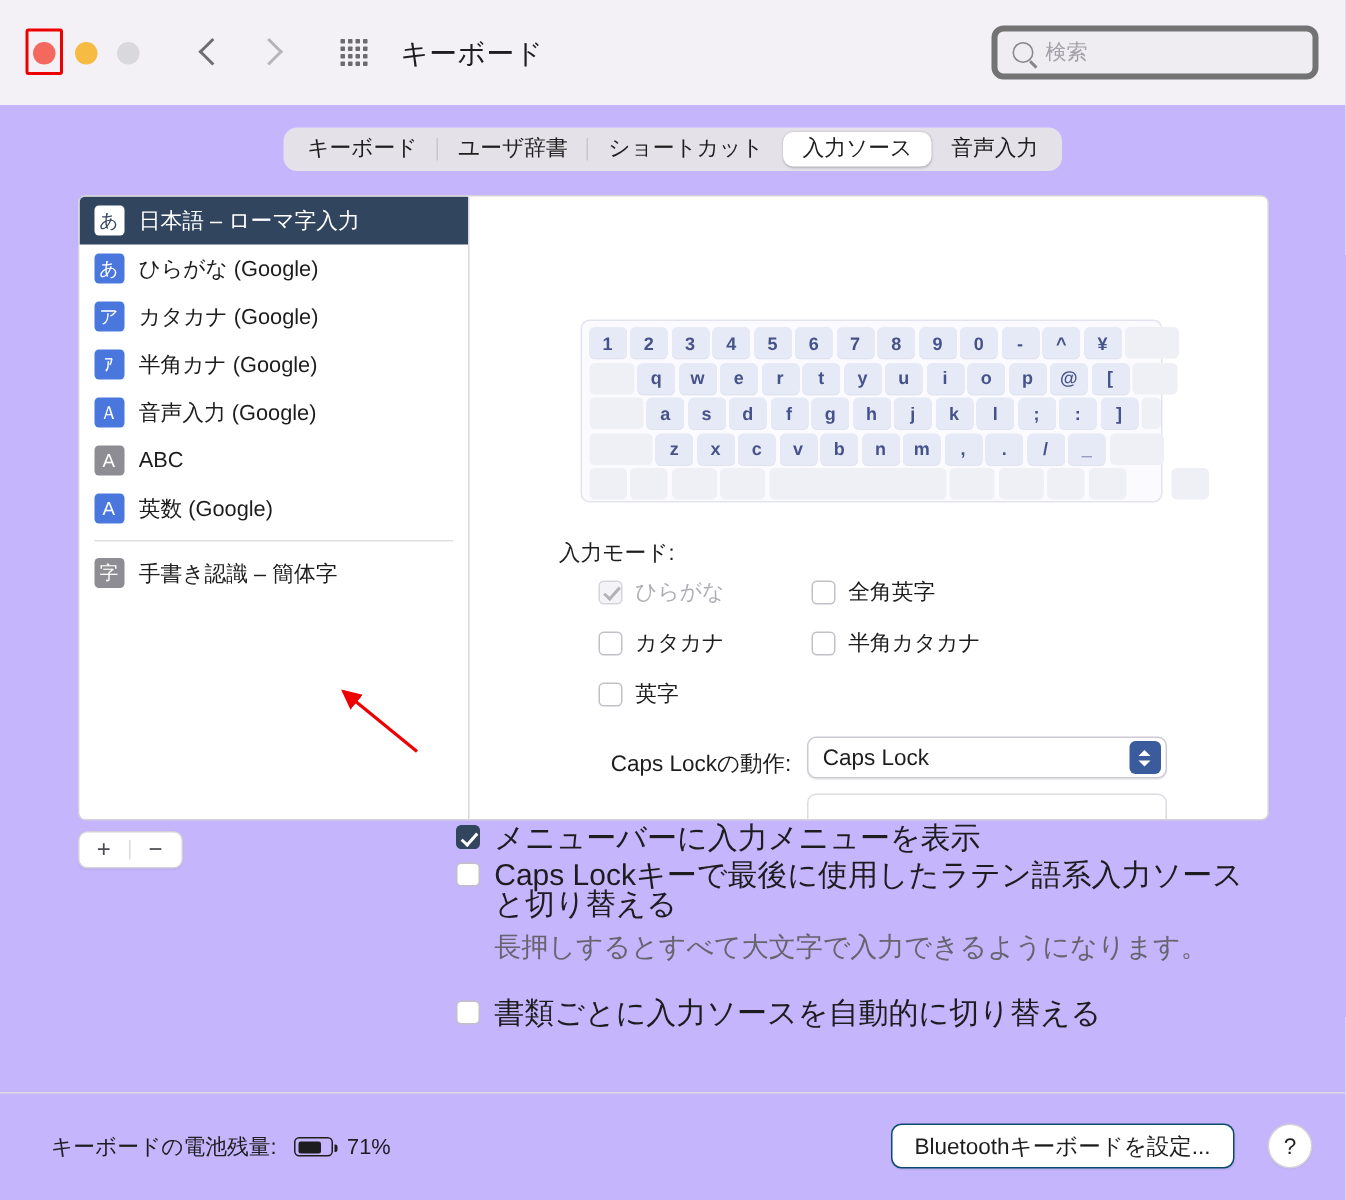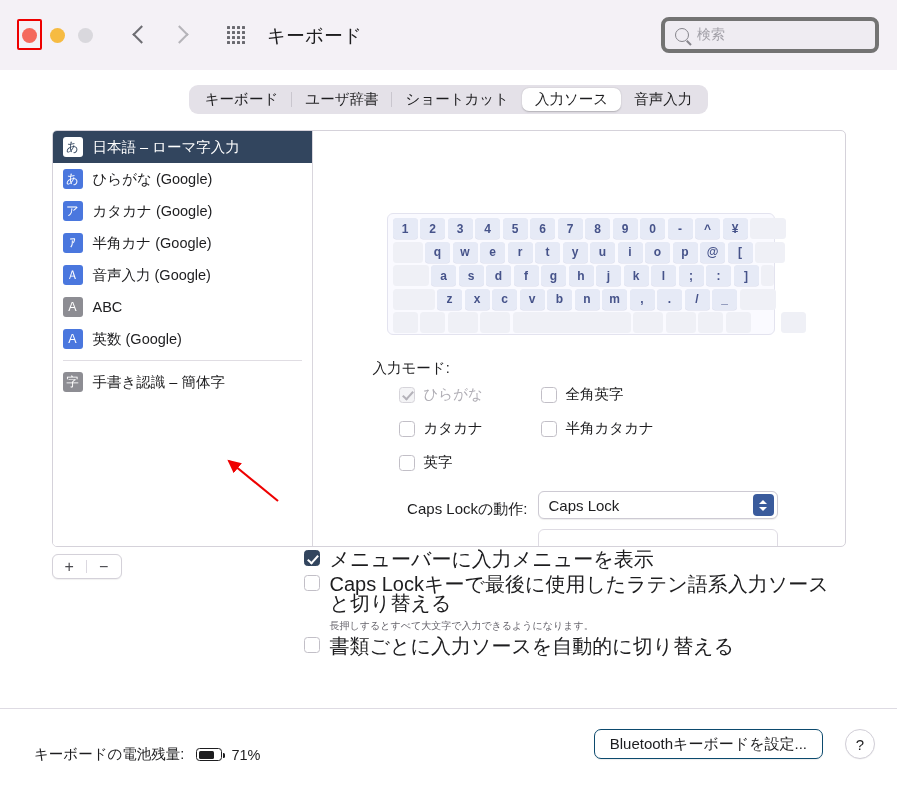--- a/index.html
+++ b/index.html
@@ -5,21 +5,21 @@
   * { box-sizing: border-box; margin: 0; padding: 0; }
   html, body {
     width: 897px; height: 800px;
     font-family: "Liberation Sans", "DejaVu Sans", sans-serif;
     background: #ece9ee;
     overflow: hidden;
   }
   .window {
     position: relative;
     width: 897px; height: 800px;
-    background: #ffffff;
+    background: #c4b5fd;
     display: flex; flex-direction: column;
   }
 
   
   .titlebar {
     height: 70px;
     flex: none;
     display: flex; align-items: center;
     padding: 0 18px 0 22px;
     background: #f4f1f6;
@@ -296,25 +296,25 @@
     border-radius: 6px;
     display: flex; align-items: center;
     box-shadow: 0 0.5px 1px rgba(0,0,0,0.06);
   }
   .pm-btn { flex: 1; display: flex; align-items: center; justify-content: center; font-size: 16px; color: #4a4a4f; }
   .pm-sep { width: 1px; height: 13px; background: #dbd8e0; }
 
   .optlist { position: absolute; left: 252px; top: -4px; }
   .opt { display: flex; align-items: flex-start; gap: 10px; margin-bottom: 6px; }
   .opt-label { font-size: 20px; color: #1d1d1f; line-height: 19px; }
-  .opt-sub { font-size: 10px; color: #66646c; margin: 0 0 4px 26px; }
+  .opt-sub { font-size: 18px; color: #66646c; margin: 0 0 24px 26px; }
 
   
   .footer {
-    flex: none; height: 92px;
+    flex: none; height: 72px;
     border-top: 1px solid #dedbe3;
     position: relative;
     display: flex; align-items: center;
     padding: 0 26px;
   }
   .batt-label { font-size: 14.5px; color: #1d1d1f; margin-left: 8px; }
   .batt-ico {
     margin-left: 12px;
     width: 26px; height: 13px;
     border: 1.5px solid #1d1d1f;

